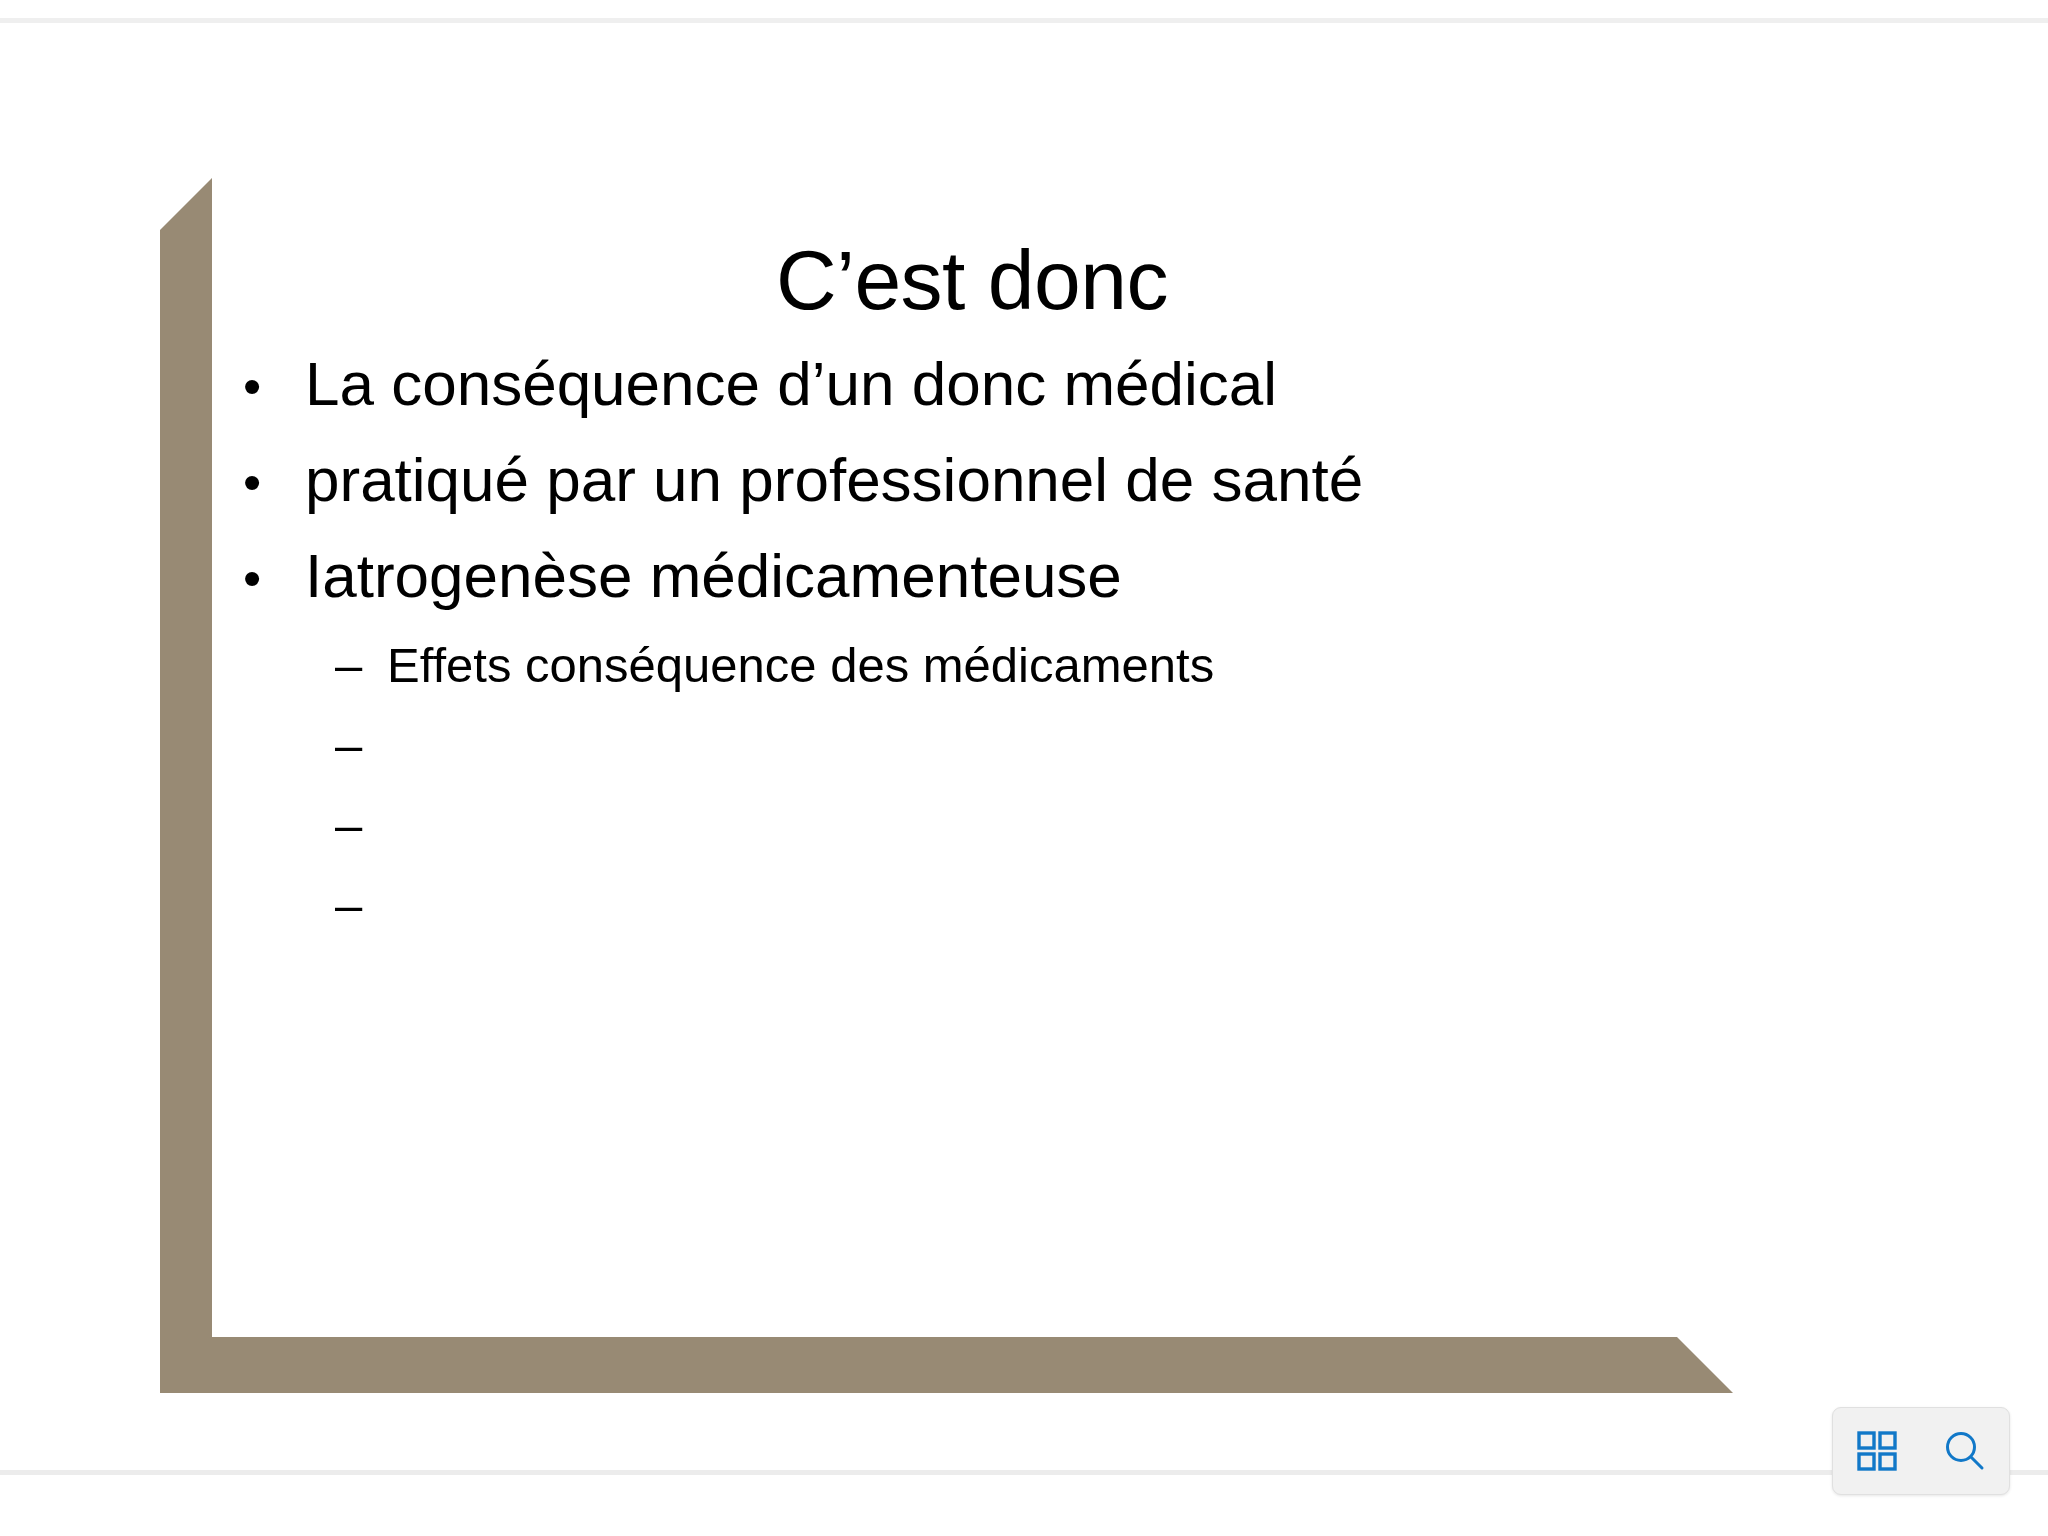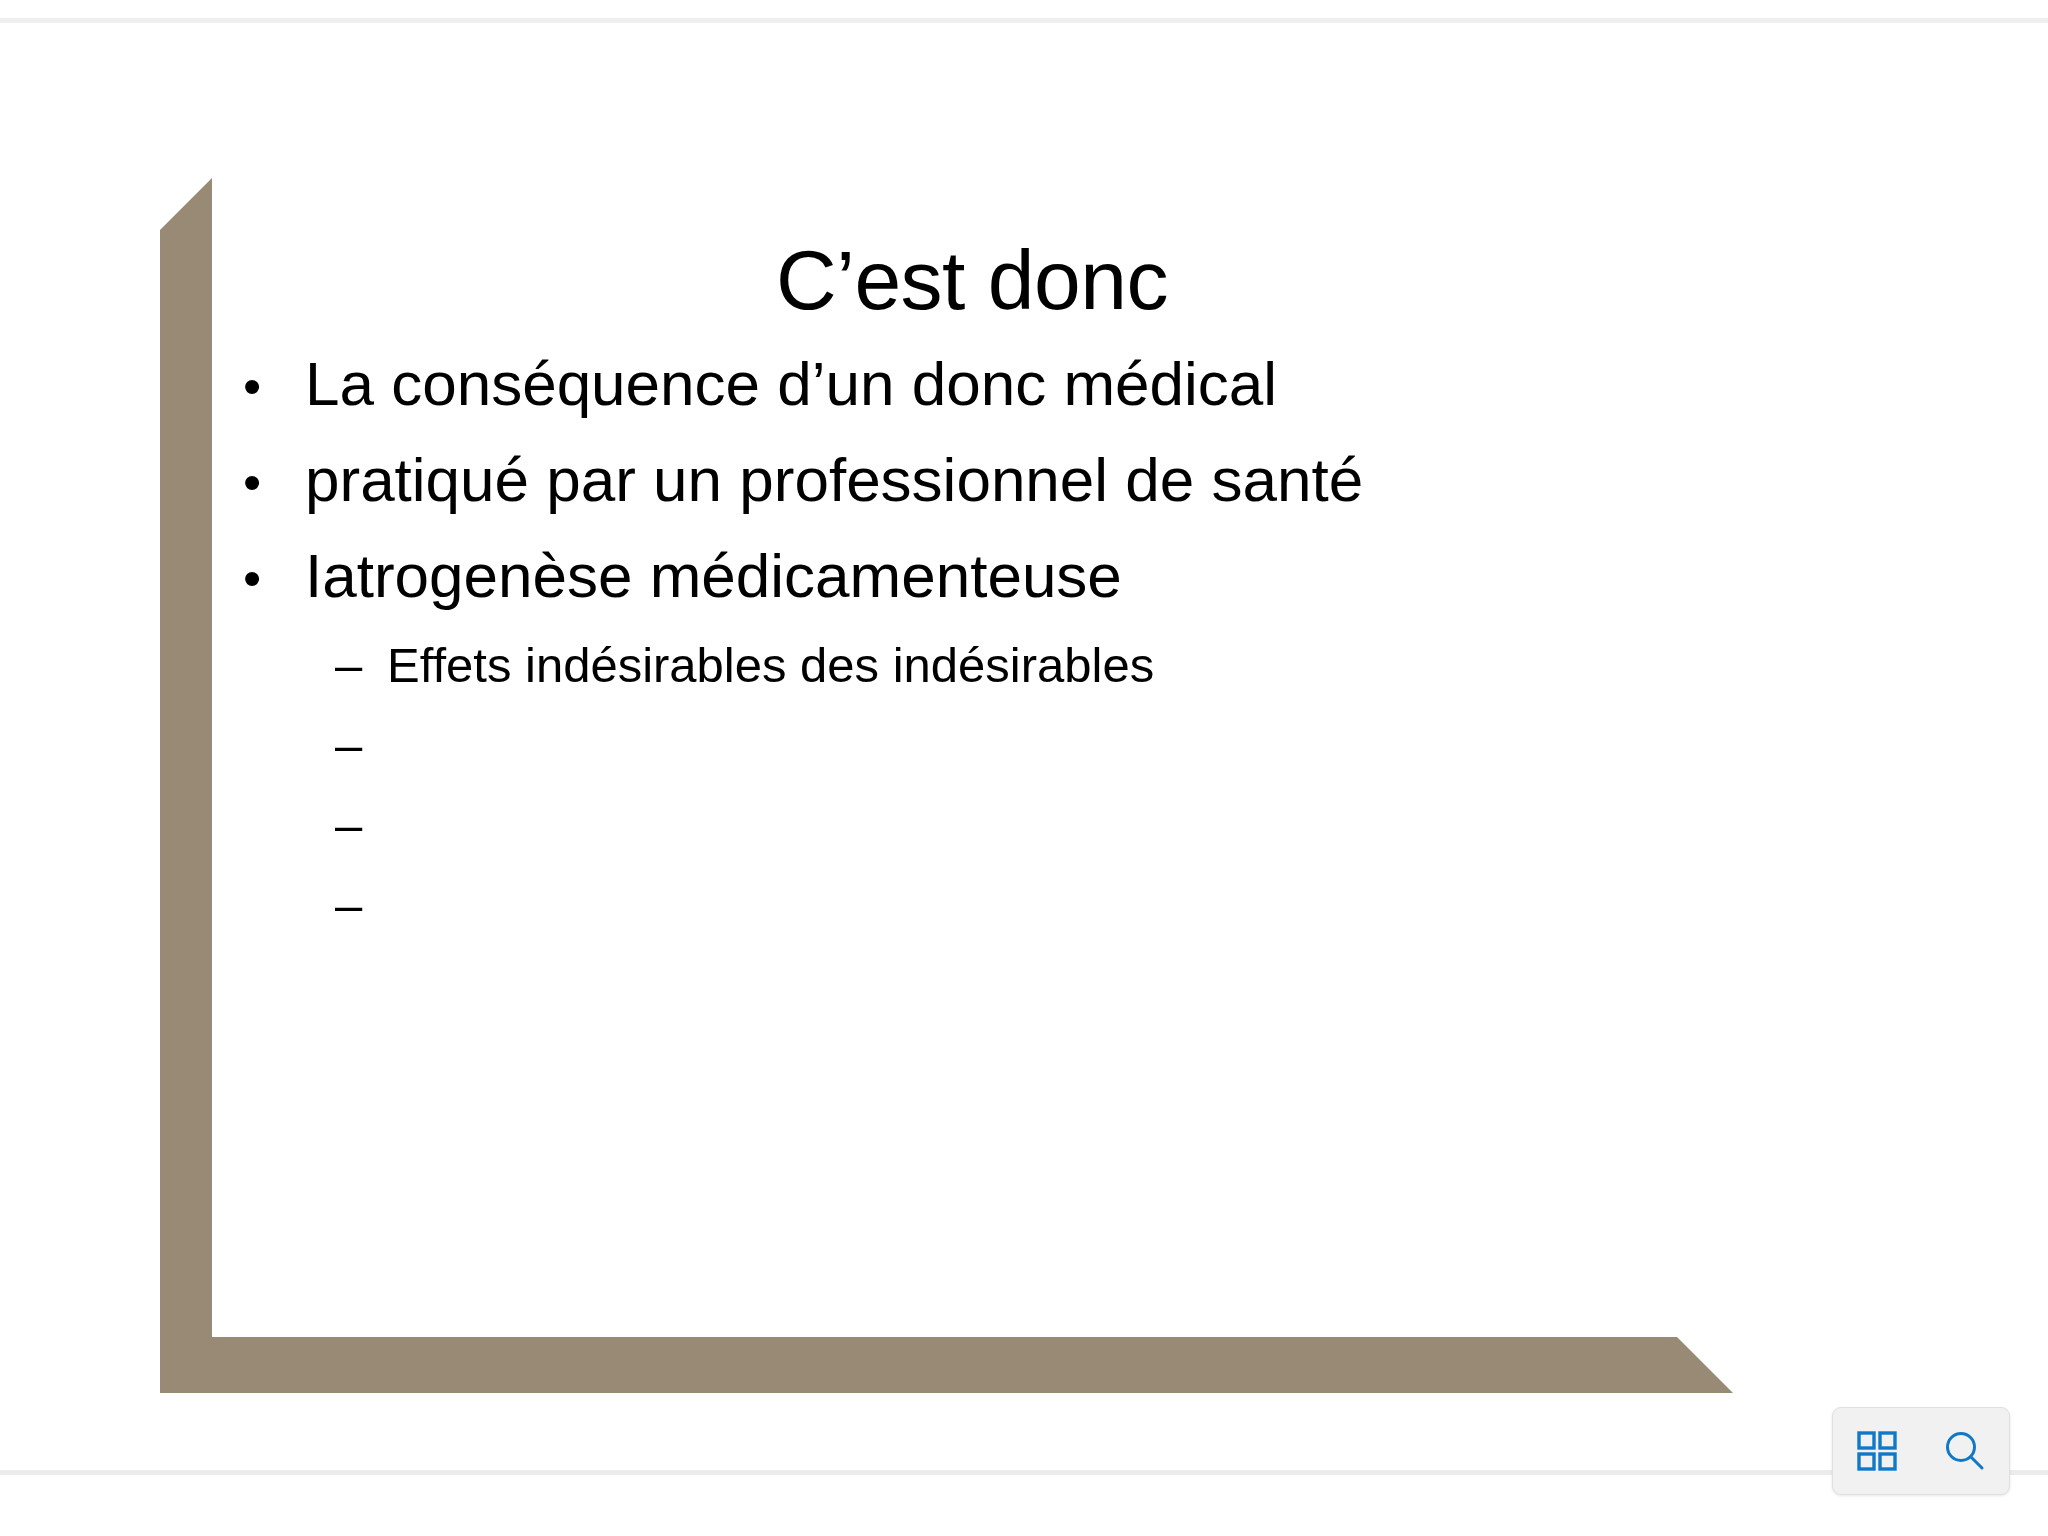--- a/index.html
+++ b/index.html
@@ -193,21 +193,21 @@
       <span class="txt">pratiqué par un professionnel de santé</span>
     </li>
 
     <li class="level1">
       <span class="marker">•</span>
       <span class="txt">Iatrogenèse médicamenteuse</span>
     </li>
 
     <li class="level2">
       <span class="marker">–</span>
-      <span class="txt">Effets indésirables des indésirables</span>
+      <span class="txt">Effets conséquence des médicaments</span>
     </li>
 
     <li class="level2">
       <span class="marker">–</span>
     </li>
 
     <li class="level2">
       <span class="marker">–</span>
     </li>
 

